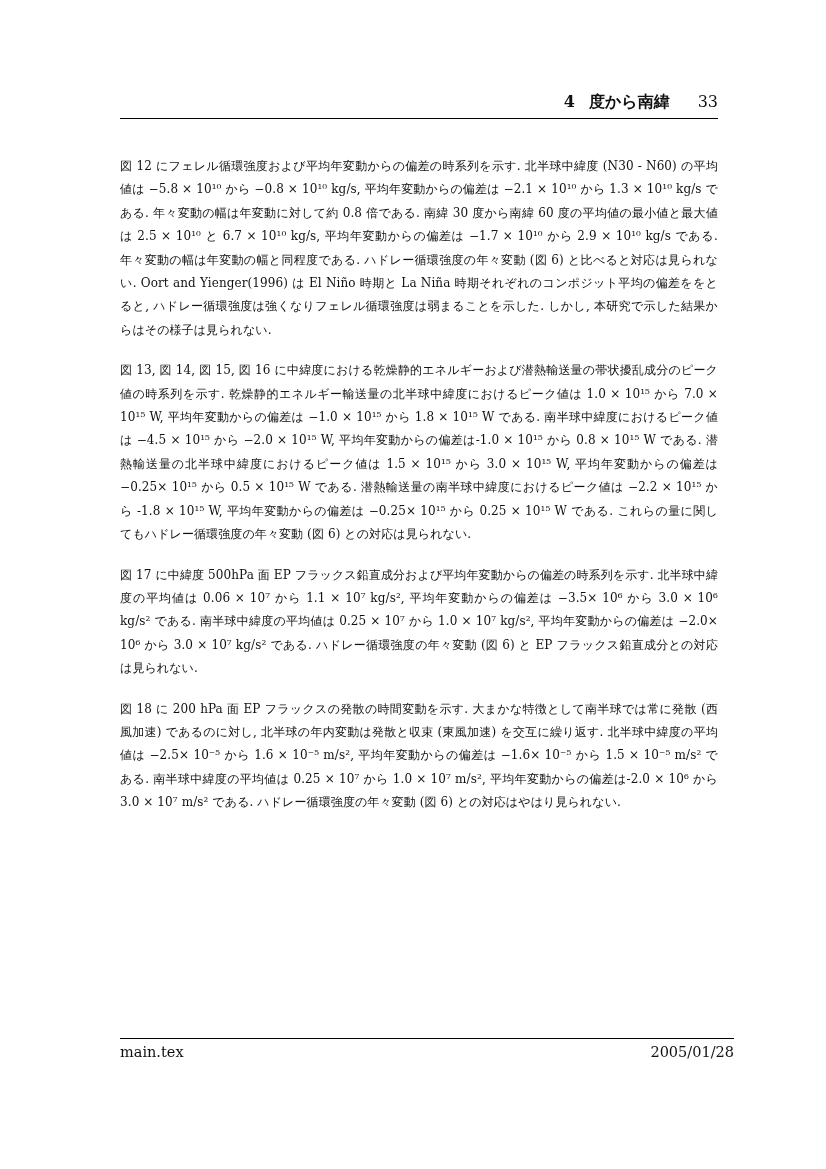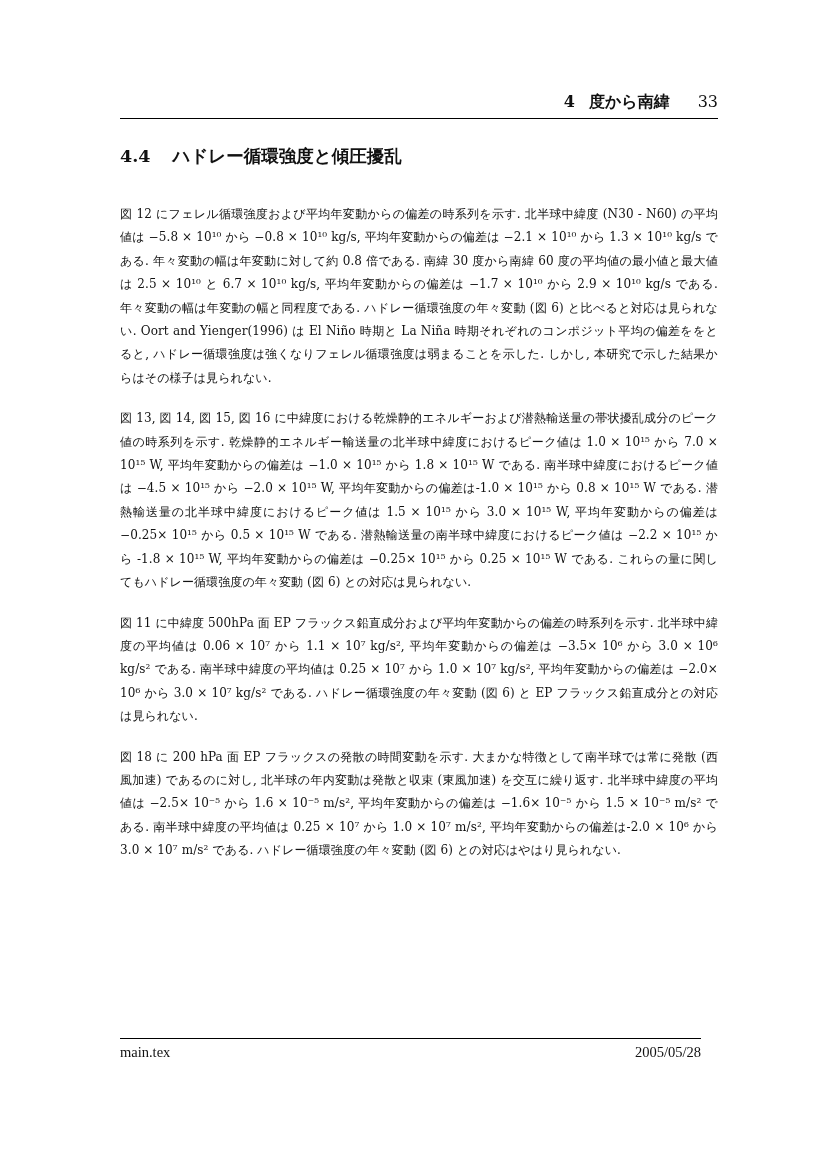--- a/index.html
+++ b/index.html
@@ -70,23 +70,22 @@
     font-size: 12px;
     line-height: 23.4px;
     text-align: justify;
     text-indent: 0;
     letter-spacing: 0.1px;
   }
   
   .footer {
     position: absolute;
     left: 120px;
-    right: 125px;
+    right: 92px;
     top: 1038px;
-    font-family: Liberation Serif, serif;
   }
   .footer-rule {
     border-top: 1.2px solid #000000;
     margin-bottom: 5px;
   }
   .footer-row {
     display: flex;
     justify-content: space-between;
     align-items: baseline;
     font-size: 14.5px;
@@ -100,34 +99,30 @@
 
     <header>
       <div class="header-row">
         <span class="running-head-number">4</span>
         <span class="running-head-title">度から南緯</span>
         <span class="page-number">33</span>
       </div>
       <div class="header-rule"></div>
     </header>
 
-    <h2 class="section-heading">
-      <span class="section-number">4.4</span>
-      <span class="section-title">ハドレー循環強度と傾圧擾乱</span>
-    </h2>
 
     <main class="body-text">
       <p class="para">図 12 にフェレル循環強度および平均年変動からの偏差の時系列を示す. 北半球中緯度 (N30 - N60) の平均値は −5.8 × 10¹⁰ から −0.8 × 10¹⁰ kg/s, 平均年変動からの偏差は −2.1 × 10¹⁰ から 1.3 × 10¹⁰ kg/s である. 年々変動の幅は年変動に対して約 0.8 倍である. 南緯 30 度から南緯 60 度の平均値の最小値と最大値は 2.5 × 10¹⁰ と 6.7 × 10¹⁰ kg/s, 平均年変動からの偏差は −1.7 × 10¹⁰ から 2.9 × 10¹⁰ kg/s である. 年々変動の幅は年変動の幅と同程度である. ハドレー循環強度の年々変動 (図 6) と比べると対応は見られない. Oort and Yienger(1996) は El Niño 時期と La Niña 時期それぞれのコンポジット平均の偏差ををとると, ハドレー循環強度は強くなりフェレル循環強度は弱まることを示した. しかし, 本研究で示した結果からはその様子は見られない.</p>
       <p class="para">図 13, 図 14, 図 15, 図 16 に中緯度における乾燥静的エネルギーおよび潜熱輸送量の帯状擾乱成分のピーク値の時系列を示す. 乾燥静的エネルギー輸送量の北半球中緯度におけるピーク値は 1.0 × 10¹⁵ から 7.0 × 10¹⁵ W, 平均年変動からの偏差は −1.0 × 10¹⁵ から 1.8 × 10¹⁵ W である. 南半球中緯度におけるピーク値は −4.5 × 10¹⁵ から −2.0 × 10¹⁵ W, 平均年変動からの偏差は-1.0 × 10¹⁵ から 0.8 × 10¹⁵ W である. 潜熱輸送量の北半球中緯度におけるピーク値は 1.5 × 10¹⁵ から 3.0 × 10¹⁵ W, 平均年変動からの偏差は −0.25× 10¹⁵ から 0.5 × 10¹⁵ W である. 潜熱輸送量の南半球中緯度におけるピーク値は −2.2 × 10¹⁵ から -1.8 × 10¹⁵ W, 平均年変動からの偏差は −0.25× 10¹⁵ から 0.25 × 10¹⁵ W である. これらの量に関してもハドレー循環強度の年々変動 (図 6) との対応は見られない.</p>
-      <p class="para">図 11 に中緯度 500hPa 面 EP フラックス鉛直成分および平均年変動からの偏差の時系列を示す. 北半球中緯度の平均値は 0.06 × 10⁷ から 1.1 × 10⁷ kg/s², 平均年変動からの偏差は −3.5× 10⁶ から 3.0 × 10⁶ kg/s² である. 南半球中緯度の平均値は 0.25 × 10⁷ から 1.0 × 10⁷ kg/s², 平均年変動からの偏差は −2.0× 10⁶ から 3.0 × 10⁷ kg/s² である. ハドレー循環強度の年々変動 (図 6) と EP フラックス鉛直成分との対応は見られない.</p>
+      <p class="para">図 17 に中緯度 500hPa 面 EP フラックス鉛直成分および平均年変動からの偏差の時系列を示す. 北半球中緯度の平均値は 0.06 × 10⁷ から 1.1 × 10⁷ kg/s², 平均年変動からの偏差は −3.5× 10⁶ から 3.0 × 10⁶ kg/s² である. 南半球中緯度の平均値は 0.25 × 10⁷ から 1.0 × 10⁷ kg/s², 平均年変動からの偏差は −2.0× 10⁶ から 3.0 × 10⁷ kg/s² である. ハドレー循環強度の年々変動 (図 6) と EP フラックス鉛直成分との対応は見られない.</p>
       <p class="para">図 18 に 200 hPa 面 EP フラックスの発散の時間変動を示す. 大まかな特徴として南半球では常に発散 (西風加速) であるのに対し, 北半球の年内変動は発散と収束 (東風加速) を交互に繰り返す. 北半球中緯度の平均値は −2.5× 10⁻⁵ から 1.6 × 10⁻⁵ m/s², 平均年変動からの偏差は −1.6× 10⁻⁵ から 1.5 × 10⁻⁵ m/s² である. 南半球中緯度の平均値は 0.25 × 10⁷ から 1.0 × 10⁷ m/s², 平均年変動からの偏差は-2.0 × 10⁶ から 3.0 × 10⁷ m/s² である. ハドレー循環強度の年々変動 (図 6) との対応はやはり見られない.</p>
     </main>
 
   </div>
 
   <footer class="footer">
     <div class="footer-rule"></div>
     <div class="footer-row">
       <span>main.tex</span>
-      <span>2005/05/28</span>
+      <span>2005/01/28</span>
     </div>
   </footer>
 </div>
 
 </body></html>

